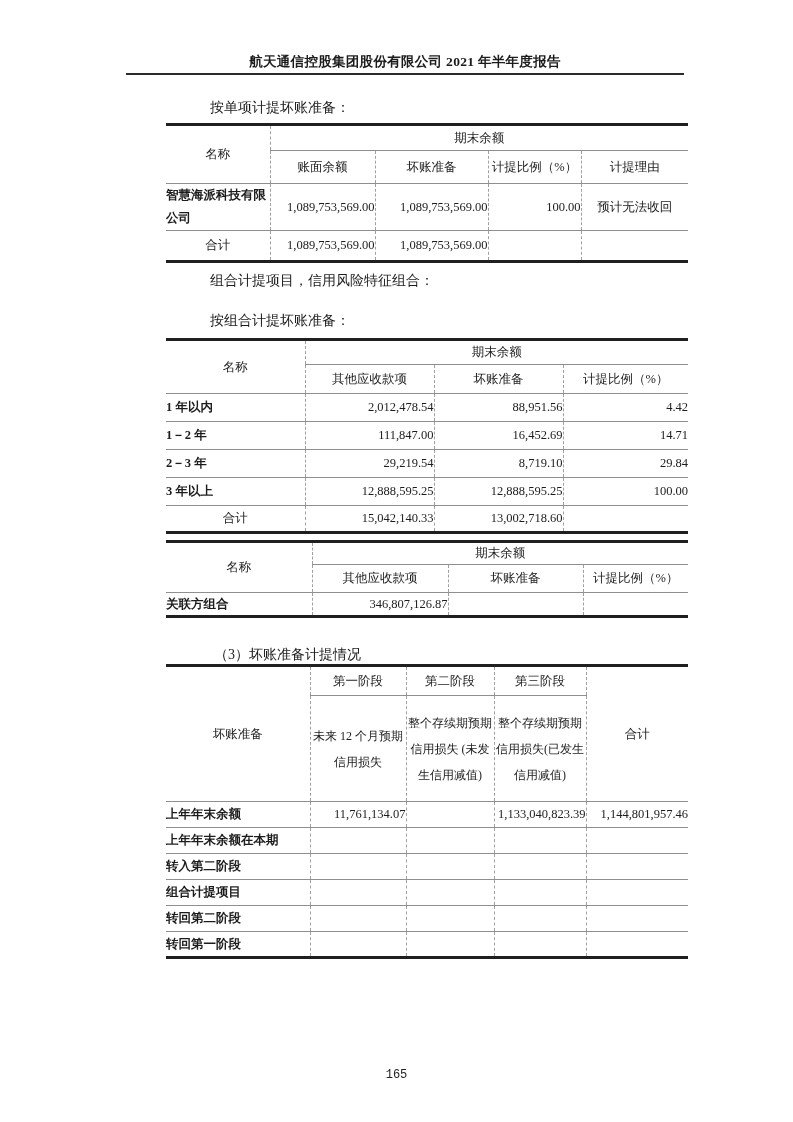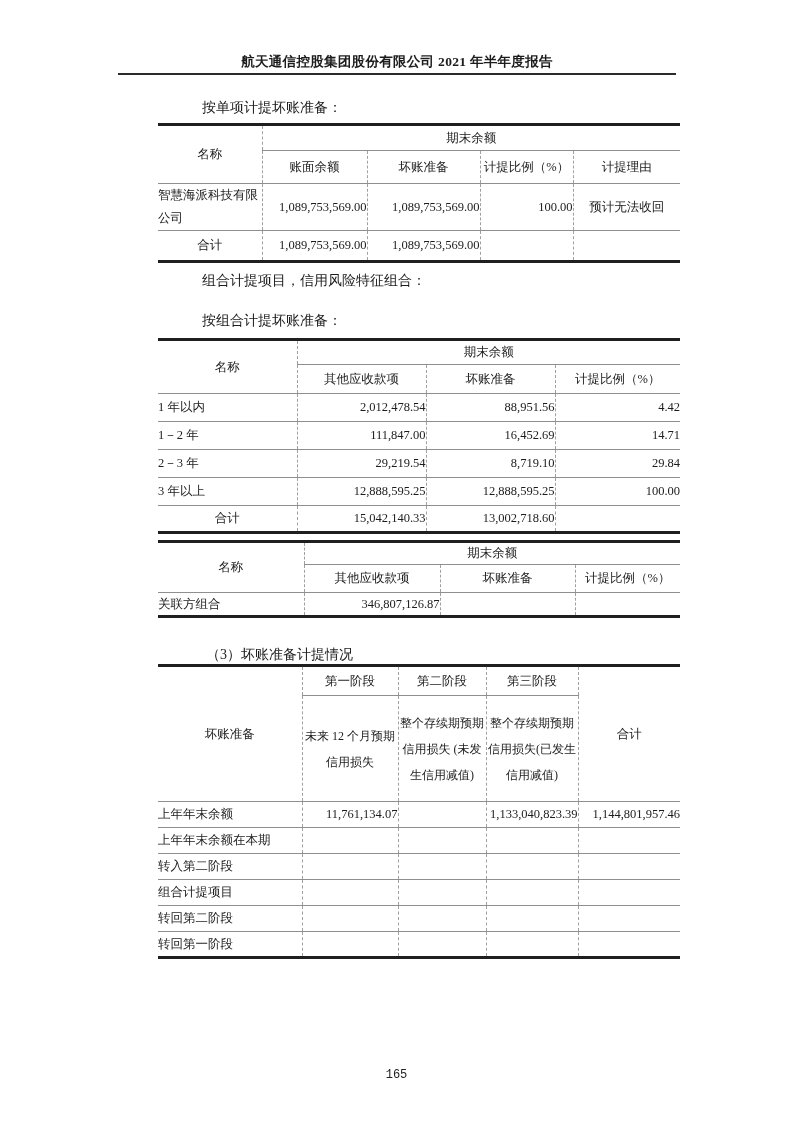--- a/index.html
+++ b/index.html
@@ -1,21 +1,21 @@
 <!DOCTYPE html>
 <html lang="zh"><head>
 <meta charset="utf-8">
 <style>
   html,body { margin:0; padding:0; background:#ffffff; }
   .page {
     position:relative; width:793px; height:1122px; background:#ffffff;
     font-family:"Liberation Serif","DejaVu Serif",serif; color:#1c1c1c;
     overflow:hidden;
   }
-  .content { position:absolute; left:118px; top:0; width:558px; }
+  .content { position:absolute; left:126px; top:0; width:558px; }
 
   .doc-title {
     padding-top:53px; text-align:center;
     font-size:13.5px; font-weight:bold; letter-spacing:0.3px; line-height:17px;
     white-space:nowrap;
   }
   .header-rule { margin-top:3px; height:0; border-bottom:2.5px solid #2b2b2b; }
 
   .sec { font-size:14px; line-height:17px; }
   .sec1 { margin:24px 0 0 84px; }
@@ -27,21 +27,21 @@
   table.t {
     margin-left:40px; width:522px;
     border-collapse:collapse; table-layout:fixed;
     border-top:3px solid #1f1f1f; border-bottom:3px solid #1f1f1f;
     font-size:12.5px;
   }
   table.t td { padding:0; vertical-align:middle; overflow:hidden; }
   table.t td.vl { border-left:1px dashed #a0a0a0; }
   table.t tr + tr td { border-top:1px solid #8f8f8f; }
   td.c { text-align:center; }
-  td.l { text-align:left; padding-left:6px; }
+  td.l { text-align:left; padding-left:6px;font-weight:bold; }
   td.r { text-align:right; padding-right:10px; }
   .wrapcell { line-height:23px; padding-top:2px; padding-bottom:2px; }
   .stagedesc { font-size:12px; line-height:26px; padding-left:3px; padding-right:3px; }
   .t1-m1 { margin-top:7px; }
   .t2-m  { margin-top:9px; }
   .t3-m  { margin-top:6px; }
   .t4-m  { margin-top:1px; }
 
   .page-number {
     position:absolute; top:1068px; left:0; width:100%;

